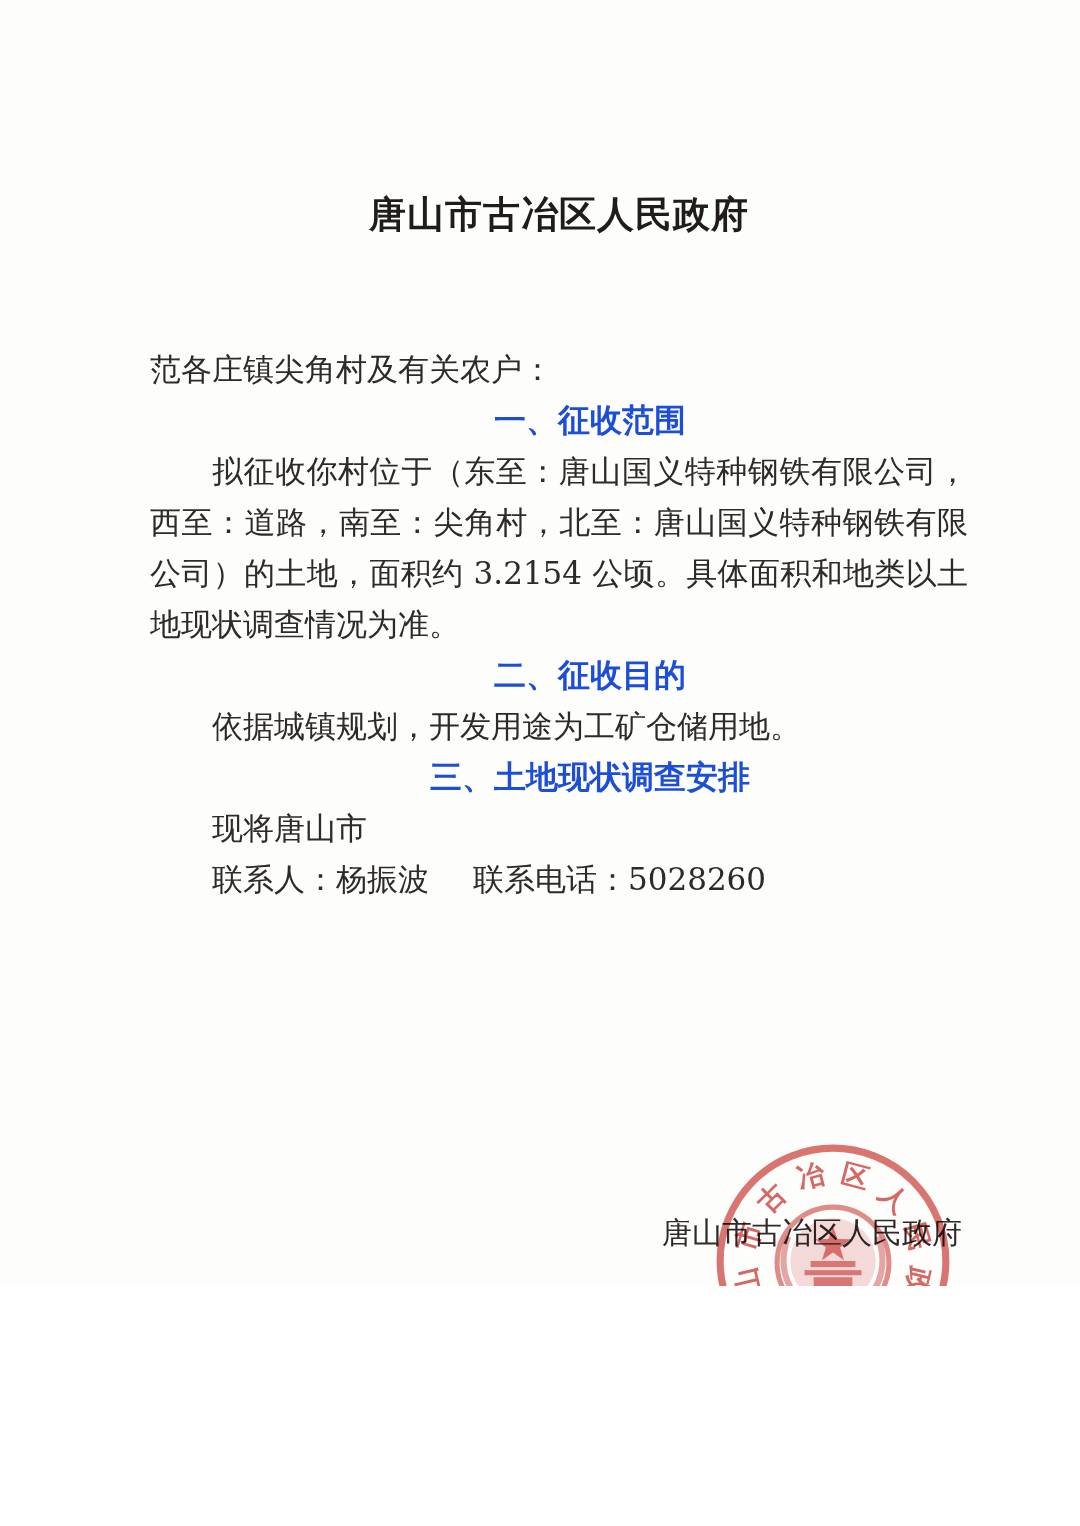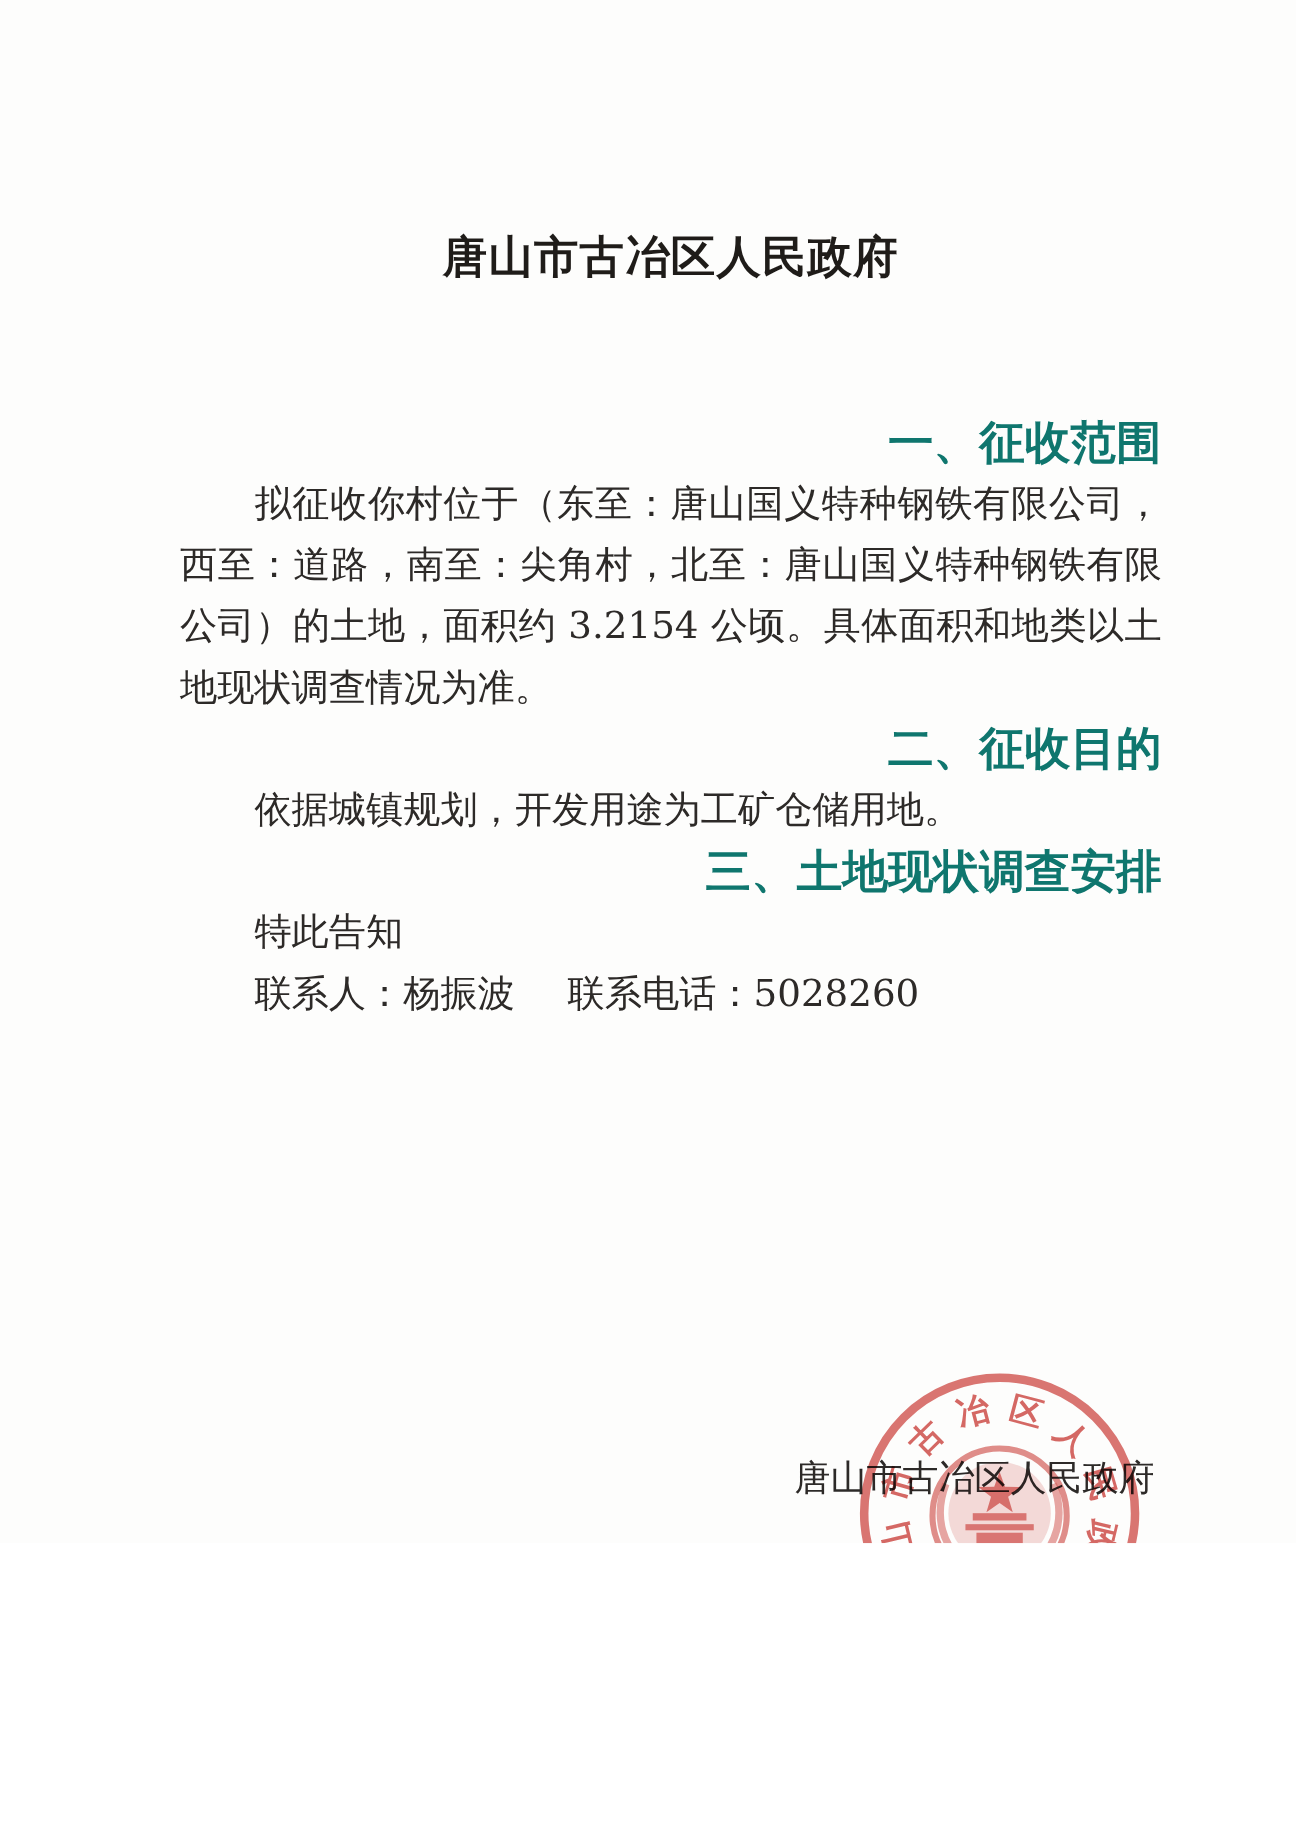--- a/index.html
+++ b/index.html
@@ -18,22 +18,22 @@
   .title-line { display:block; }
   .doc-body {
     position:absolute; top:344px; left:150px; width:818px;
     font-size:31px; line-height:51px; text-align:justify;
     text-justify:inter-ideograph;
   }
   .para { text-indent:62px; }
   .no-indent { text-indent:0; }
   .sec-heading {
     font-family:"DejaVu Sans","Liberation Sans",sans-serif;
-    font-weight:700; font-size:38px; line-height:51px;
-    text-indent:62px; text-align:right; color:#0f766e;
+    font-weight:700; font-size:32px; line-height:51px;
+    text-indent:62px; text-align:center; color:#1d4ed8;
   }
   .contact-gap { display:inline-block; width:44px; }
   .signature {
     position:absolute; left:622px; top:1206px; width:380px;
     text-align:center; font-size:30px; line-height:54px; color:#2d2a28;
   }
   .seal {
     position:absolute; left:711px; top:1139px; width:244px; height:244px;
     mix-blend-mode:multiply; opacity:0.9;
   }
@@ -48,31 +48,32 @@
 </head>
 <body>
 
 <div class="page">
 
   <div class="title-block">
     <span class="title-line">唐山市古冶区人民政府</span>
   </div>
 
   <div class="doc-body">
+    <p class="para no-indent">范各庄镇尖角村及有关农户：</p>
 
 
     <h2 class="sec-heading">一、征收范围</h2>
     <p class="para">拟征收你村位于（东至：唐山国义特种钢铁有限公司，西至：道路，南至：尖角村，北至：唐山国义特种钢铁有限公司）的土地，面积约 3.2154 公顷。具体面积和地类以土地现状调查情况为准。</p>
 
     <h2 class="sec-heading">二、征收目的</h2>
     <p class="para">依据城镇规划，开发用途为工矿仓储用地。</p>
 
     <h2 class="sec-heading">三、土地现状调查安排</h2>
 
-    <p class="para">特此告知</p>
+    <p class="para">现将唐山市</p>
 
     <p class="para">
       <span>联系人：</span><span>杨振波</span><span class="contact-gap"></span><span>联系电话：</span><span>5028260</span>
     </p>
   </div>
 
   <div class="signature">
     <div>唐山市古冶区人民政府</div>
   </div>
 

